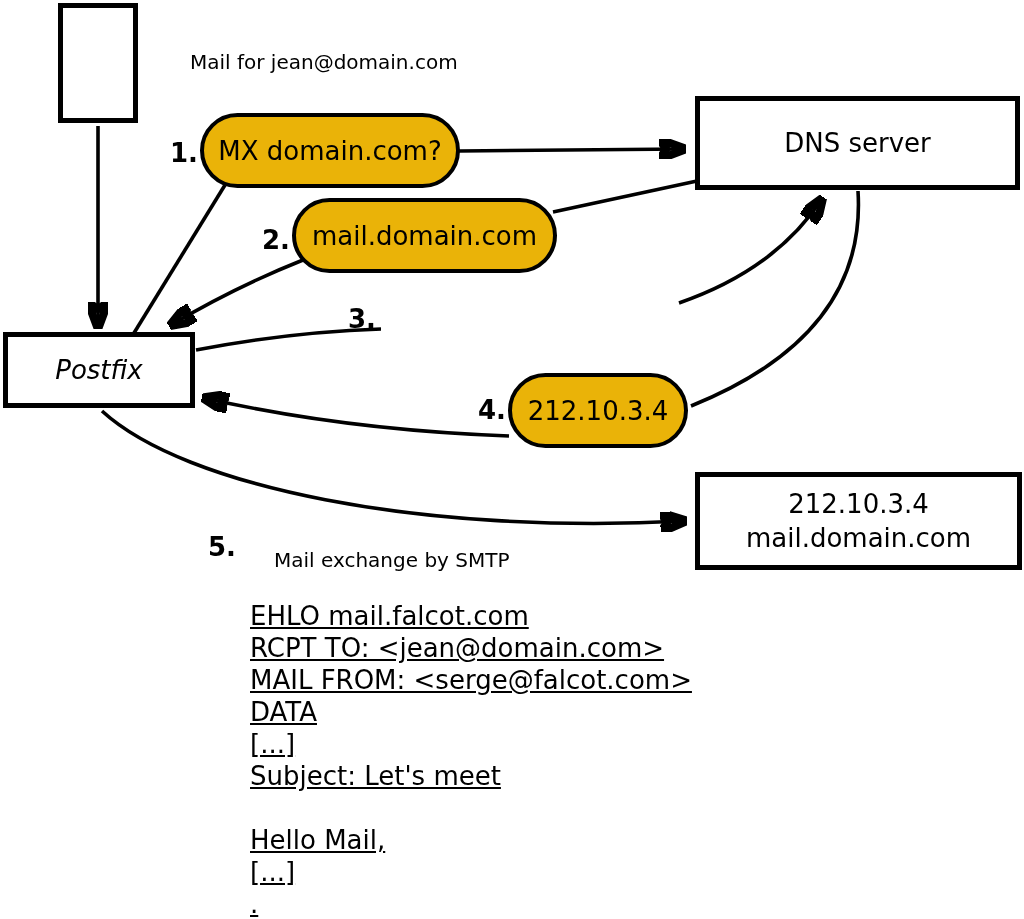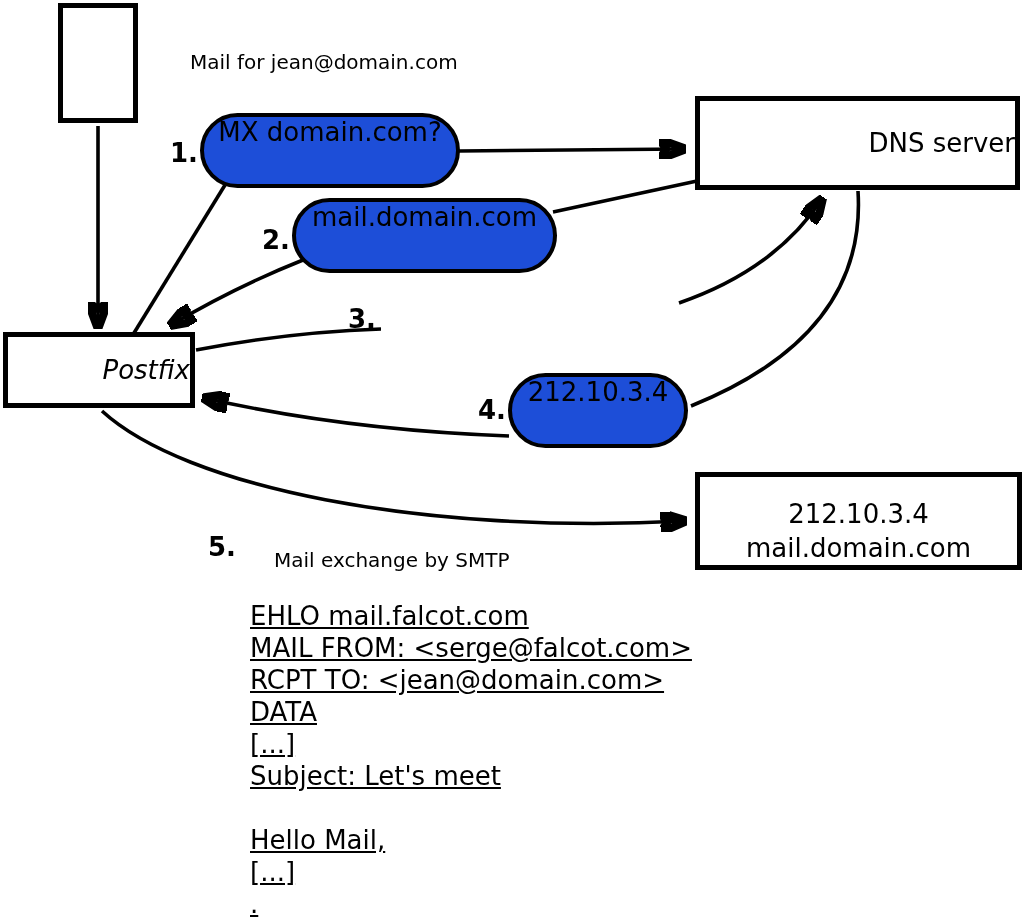--- a/index.html
+++ b/index.html
@@ -28,21 +28,21 @@
     stroke-width: 3.6;
   }
   .node {
     position: absolute;
     z-index: 2;
     background: #ffffff;
     border: 5px solid #000000;
     box-sizing: border-box;
     display: flex;
     align-items: center;
-    justify-content: flex-end;
+    justify-content: center;
     text-align: center;
     font-size: 26px;
     line-height: 32px;
   }
   .mail-rect {
     left: 58px; top: 3px;
     width: 80px; height: 120px;
   }
   .postfix-box {
     left: 3px; top: 332px;
@@ -54,26 +54,26 @@
   }
   .dest-box {
     left: 695px; top: 472px;
     width: 327px; height: 98px;
     flex-direction: column;
     line-height: 34px;
   }
   .pill {
     position: absolute;
     z-index: 2;
-    background: #1d4ed8;
+    background: #eab308;
     border: 4px solid #000000;
     border-radius: 38px;
     box-sizing: border-box;
     display: flex;
-    align-items: flex-start;
+    align-items: center;
     justify-content: center;
     text-align: center;
     font-size: 26px;
   }
   .pill-1 { left: 200px; top: 113px; width: 260px; height: 75px; }
   .pill-2 { left: 292px; top: 198px; width: 265px; height: 75px; }
   .pill-3 { left: 378px; top: 288px; width: 304px; height: 74px; }
   .pill-4 { left: 508px; top: 373px; width: 180px; height: 75px; }
   .step-num {
     position: absolute;
@@ -165,22 +165,22 @@
     <span>DNS server</span>
   </div>
 
   <div class="node dest-box">
     <span>212.10.3.4</span>
     <span>mail.domain.com</span>
   </div>
 
   <div class="smtp-block">
     <div class="smtp-line">EHLO mail.falcot.com</div>
+    <div class="smtp-line">RCPT TO: &lt;jean@domain.com&gt;</div>
     <div class="smtp-line">MAIL FROM: &lt;serge@falcot.com&gt;</div>
-    <div class="smtp-line">RCPT TO: &lt;jean@domain.com&gt;</div>
     <div class="smtp-line">DATA</div>
     <div class="smtp-line">[...]</div>
     <div class="smtp-line">Subject: Let's meet</div>
     <div class="smtp-line"></div>
     <div class="smtp-line">Hello Mail,</div>
     <div class="smtp-line">[...]</div>
     <div class="smtp-line">.</div>
   </div>
 
 </div>

